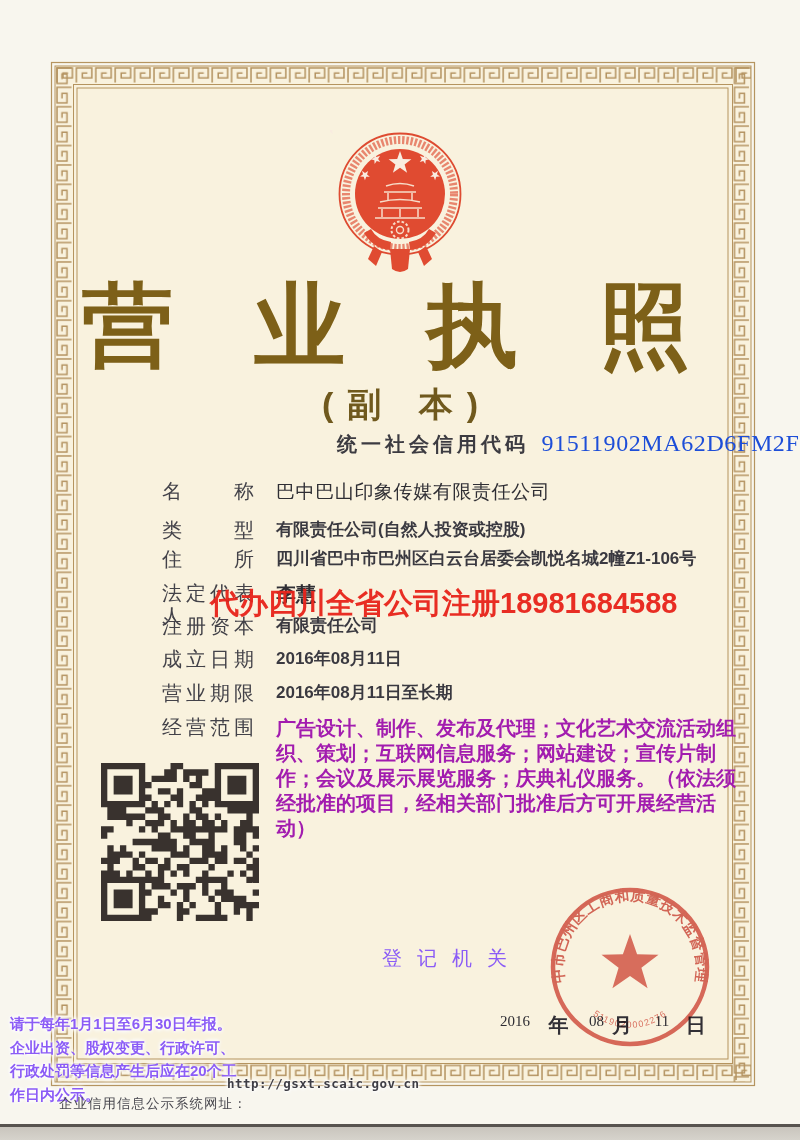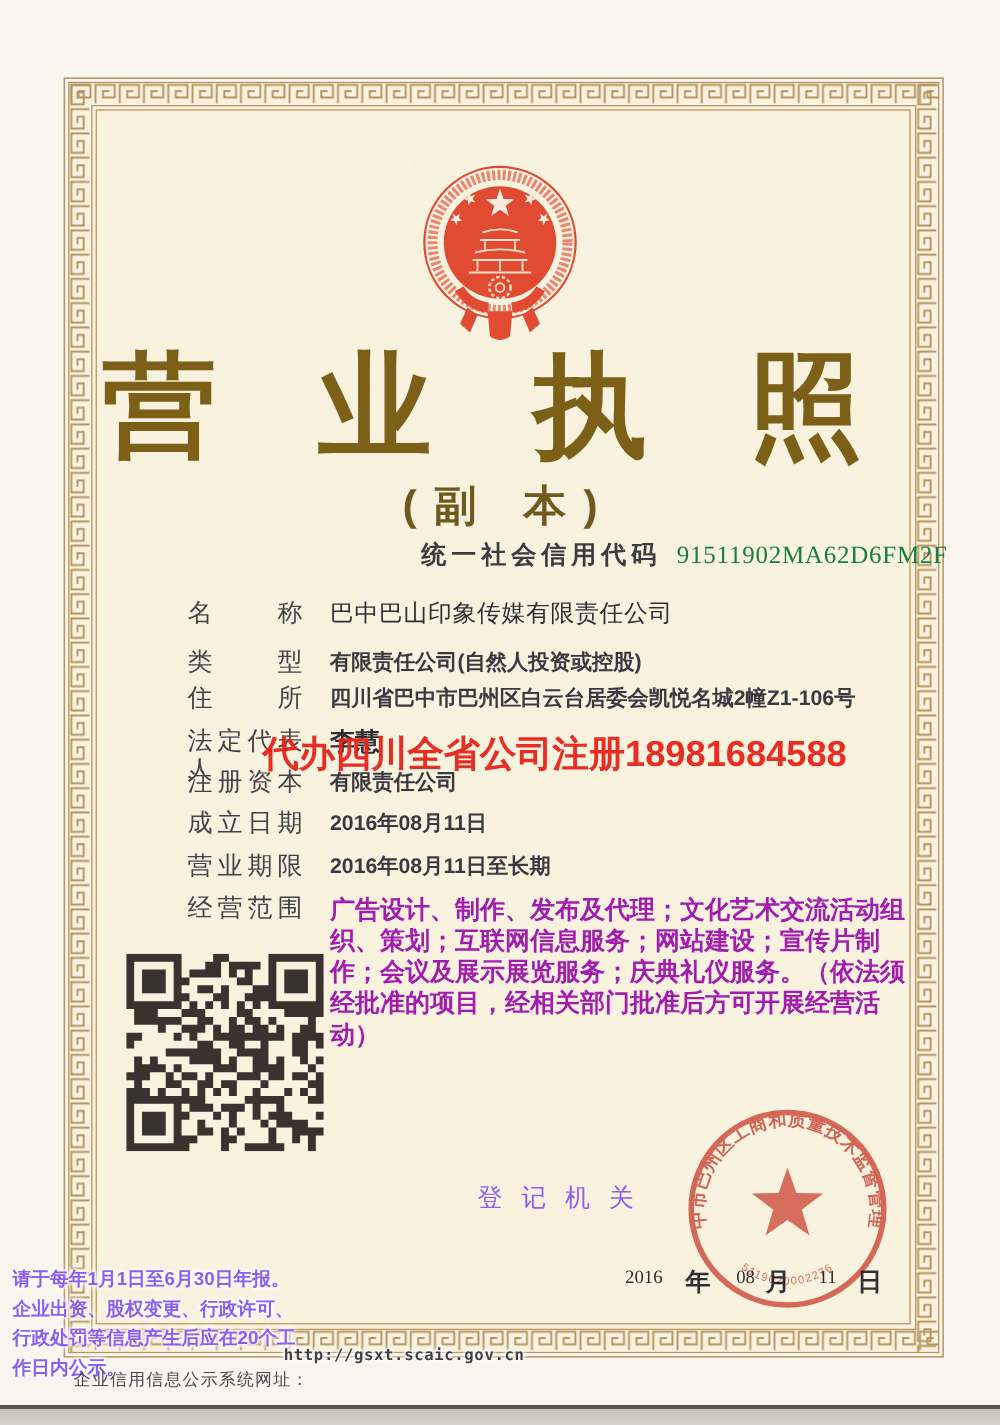--- a/index.html
+++ b/index.html
@@ -9,24 +9,24 @@
   .inner-paper{left:55px;top:66px;width:696px;height:1016px;background:#f9f2de;}
   .frame{left:0;top:0;}
 
   .title{left:0;right:0;top:280px;text-align:center;font-size:91px;line-height:1;
          font-weight:900;color:#7d6018;letter-spacing:28px;white-space:nowrap;}
   .subtitle{left:0;right:0;top:382px;text-align:center;font-size:34px;font-weight:700;
             color:#70591d;letter-spacing:14px;padding-left:14px;}
 
   .credit{left:337px;top:430px;white-space:nowrap;}
   .credit .lbl{font-size:20px;font-weight:600;color:#3c3b41;letter-spacing:4px;}
-  .credit .code{font-family:"Liberation Serif",serif;font-size:20px;color:#15803d;
+  .credit .code{font-family:"Liberation Serif",serif;font-size:24px;color:#1d4ed8;
                 letter-spacing:0.6px;margin-left:8px;font-weight:500;}
 
-  .row{position:absolute;left:150px;display:flex;align-items:flex-start;}
+  .row{position:absolute;left:162px;display:flex;align-items:flex-start;}
   .flabel{width:92px;flex:none;font-size:20px;color:#434249;font-weight:500;
           text-align:justify;text-align-last:justify;line-height:1.15;}
   .fvalue{margin-left:22px;line-height:1.25;}
   .v-serif{font-family:"Liberation Serif",serif;font-size:19px;color:#2f2e34;letter-spacing:0.6px;}
   .v-name{font-family:"Liberation Serif",serif;font-size:20px;font-weight:700;color:#2f2e34;}
   .v-bold{font-size:17px;font-weight:700;color:#3a3940;}
   .v-scope{font-size:20px;font-weight:700;color:#a21caf;width:466px;line-height:25px;}
 
   .watermark{left:210px;top:584px;font-size:29px;font-weight:600;color:#e8231a;
              white-space:nowrap;opacity:.95;}

